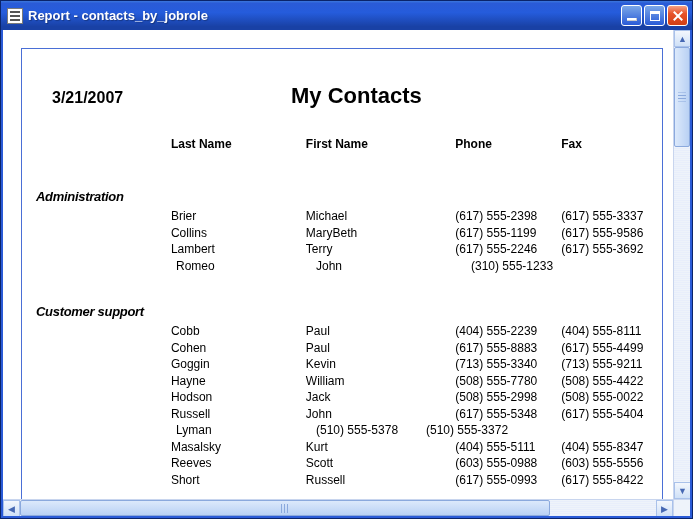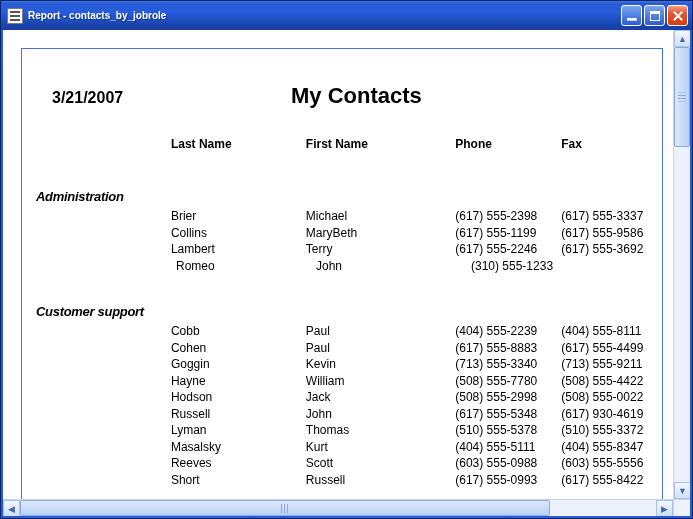--- a/index.html
+++ b/index.html
@@ -38,21 +38,21 @@
     align-items: center;
     justify-content: center;
     border: 1px solid #7a7a7a;
   }
   .titlebar .app-icon .lines {
     width: 10px; height: 10px;
     background: linear-gradient(to bottom, #555 0 2px, #fff 2px 4px, #555 4px 6px, #fff 6px 8px, #555 8px 10px);
   }
   .titlebar .title {
     font-weight: bold;
-    font-size: 10px;
+    font-size: 13px;
     text-shadow: 1px 1px 1px rgba(0,0,0,0.3);
     flex: 1;
     white-space: nowrap;
   }
   .titlebar .buttons {
     display: flex;
     gap: 2px;
   }
   .titlebar .btn {
     width: 21px; height: 21px;
@@ -317,26 +317,25 @@
                 <div class="c-last">Hodson</div>
                 <div class="c-first">Jack</div>
                 <div class="c-phone">(508) 555-2998</div>
                 <div class="c-fax">(508) 555-0022</div>
               </div>
               <div class="data-row">
                 <div class="c-spacer"></div>
                 <div class="c-last">Russell</div>
                 <div class="c-first">John</div>
                 <div class="c-phone">(617) 555-5348</div>
-                <div class="c-fax">(617) 930-4619</div>
+                <div class="c-fax">(617) 555-5404</div>
               </div>
               <div class="data-row">
                 <div class="c-spacer"></div>
                 <div class="c-last">Lyman</div>
-                <div class="c-first">Thomas</div>
                 <div class="c-phone">(510) 555-5378</div>
                 <div class="c-fax">(510) 555-3372</div>
               </div>
               <div class="data-row">
                 <div class="c-spacer"></div>
                 <div class="c-last">Masalsky</div>
                 <div class="c-first">Kurt</div>
                 <div class="c-phone">(404) 555-5111</div>
                 <div class="c-fax">(404) 555-8347</div>
               </div>

